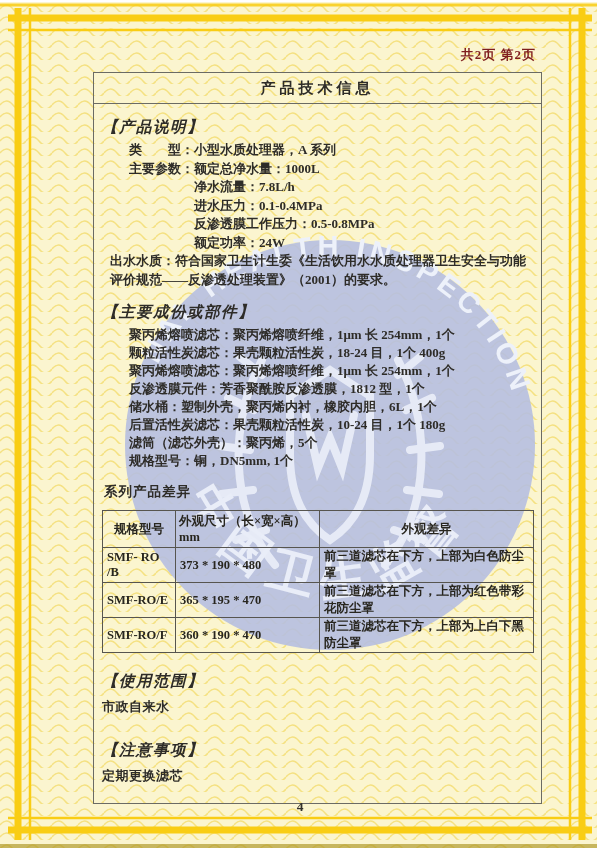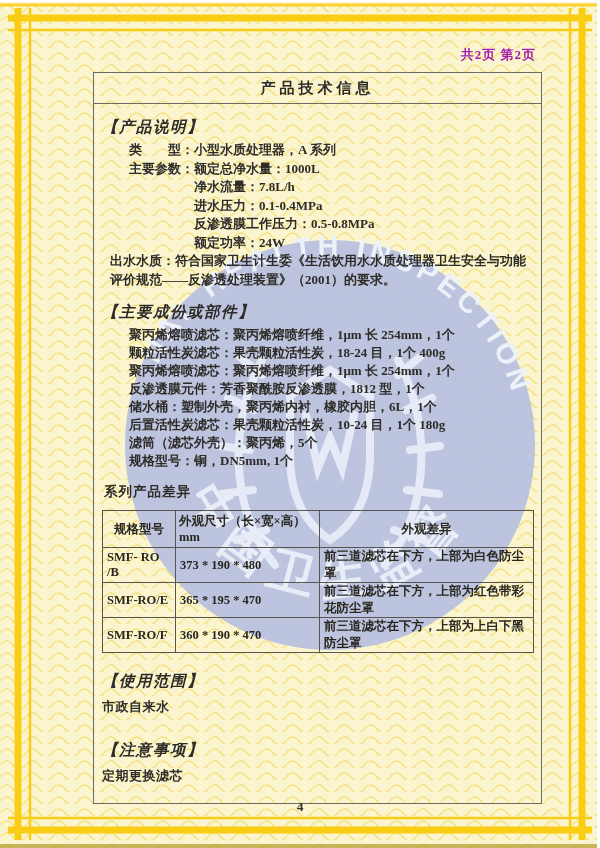--- a/index.html
+++ b/index.html
@@ -7,21 +7,21 @@
     position:relative;width:600px;height:848px;overflow:hidden;
     background:#fbf5cf;color:#2e2c28;
     font-family:"Liberation Serif","DejaVu Serif",serif;
   }
   svg.bg-svg{position:absolute;left:0;top:0;z-index:0;}
   svg.wm-svg{position:absolute;left:70px;top:200px;z-index:1;}
   .content{position:absolute;inset:0;z-index:3;}
 
   .page-indicator{
     position:absolute;top:46px;right:64px;
-    font-size:13px;font-weight:bold;letter-spacing:1px;color:#a21caf;
+    font-size:13px;font-weight:bold;letter-spacing:1px;color:#7f1d1d;
   }
 
   .main-box{
     position:absolute;left:93px;top:72px;width:449px;height:732px;
     border:1.5px solid #6b6b64;box-sizing:border-box;
   }
   .box-title{
     height:30px;line-height:30px;text-align:center;
     border-bottom:1.5px solid #6b6b64;
     font-size:15px;font-weight:bold;letter-spacing:4px;

